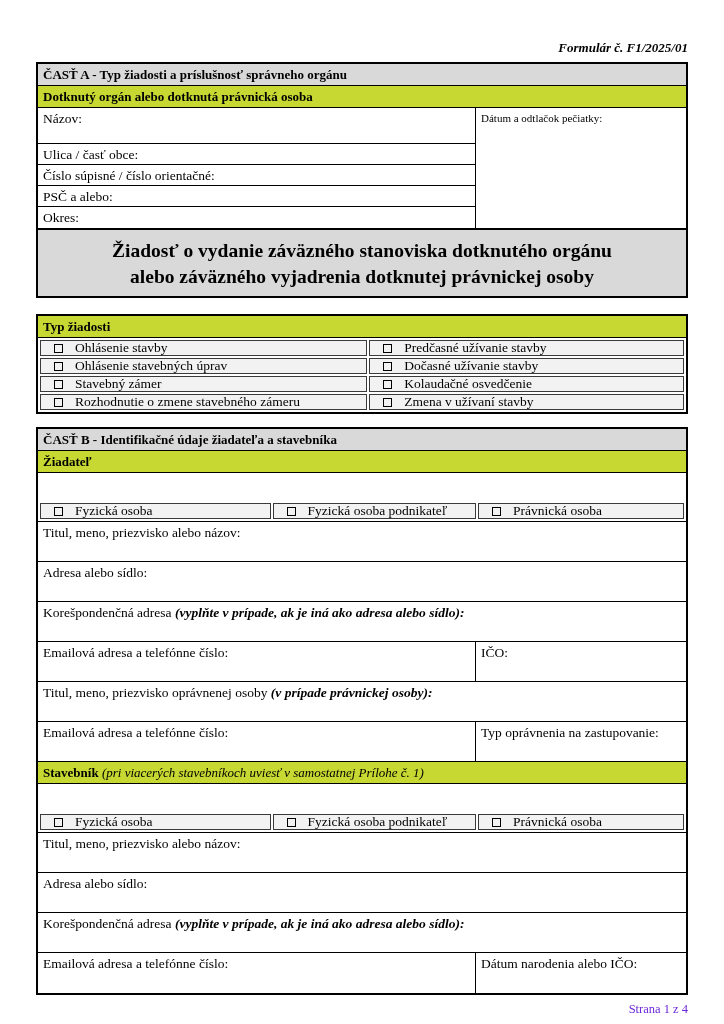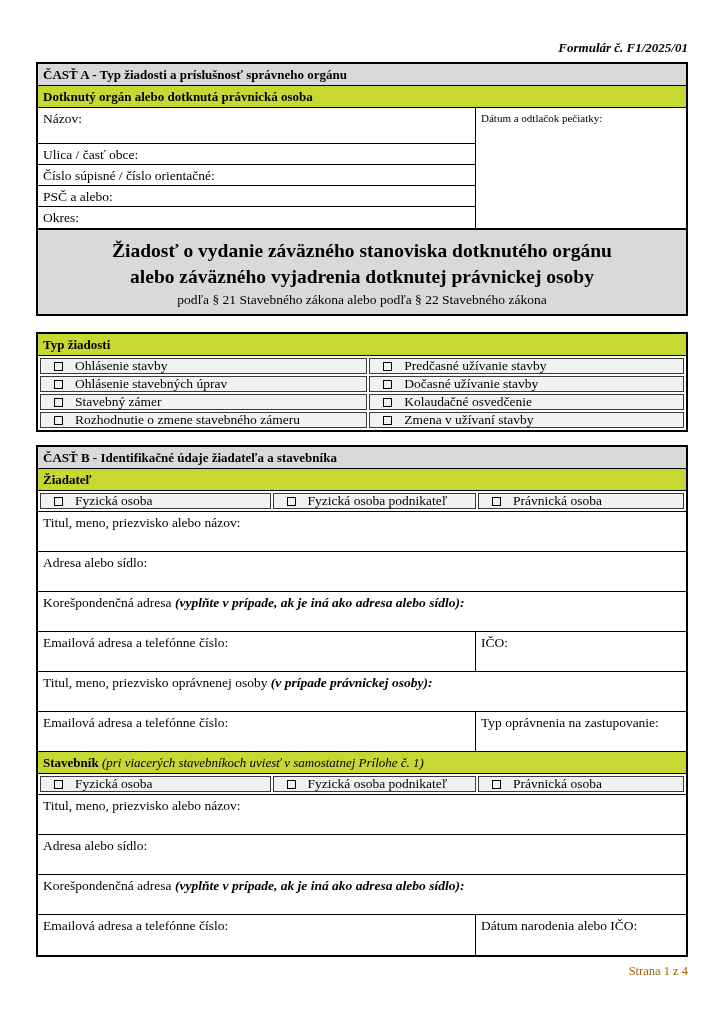--- a/index.html
+++ b/index.html
@@ -36,37 +36,37 @@
     margin-top: -2px; border: 2px solid #000; background: #d9d9d9;
     text-align: center; padding: 8px 6px 6px 6px;
   }
   .title-line { font-weight: bold; font-size: 19.5px; line-height: 26px; }
   .title-sub  { font-size: 13.5px; line-height: 17px; margin-top: 1px; }
 
   
   .sect-typ  { margin-top: 16px; }
   .sect-b    { margin-top: 13px; }
   .cb-grid  { display: grid; grid-template-columns: 50.8% auto; gap: 2px; padding: 2px; background: #fff; }
-  .cb-grid3 { display: grid; grid-template-columns: 35.8% 31.6% auto; gap: 2px; padding: 2px; background: #fff; border-bottom: 1px solid #000; }
+  .cb-grid3 { display: grid; grid-template-columns: 35.8% 31.6% auto; gap: 2px; padding: 2px; background: #fff; border-bottom: 1px solid #000; margin-top: 28px; }
   .cb-cell {
     background: #f2f2f2; border: 1px solid #3a3a3a; height: 16px;
     display: flex; align-items: center; padding: 0 4px 0 13px;
     font-size: 13.5px; overflow: hidden; white-space: nowrap;
   }
   .cb-box { width: 9px; height: 9px; border: 1.5px solid #000; margin-right: 12px; flex: none; background: transparent; }
 
   
   .fullrow { height: 40px; border-bottom: 1px solid #000; font-size: 13.5px; line-height: 17px; padding: 2px 5px; }
   .splitrow { display: flex; height: 40px; border-bottom: 1px solid #000; }
   .splitrow .sl { flex: 1; border-right: 1px solid #000; padding: 2px 5px; font-size: 13.5px; line-height: 17px; }
   .splitrow .sr { width: 210px; padding: 2px 5px; font-size: 13.5px; line-height: 17px; }
   .sect-b > :last-child { border-bottom: none; }
   .note { font-weight: bold; font-style: italic; }
 
-  .footer { text-align: right; font-size: 12.5px; color: #a16207; margin-top: 7px; }
+  .footer { text-align: right; font-size: 12.5px; color: #6d28d9; margin-top: 7px; }
 </style>
 </head>
 <body>
 
 <div class="page">
 
   <div class="form-no">Formulár č. F1/2025/01</div>
 
   <section class="tbl">
     <div class="row-hdr gray">ČASŤ A - Typ žiadosti a príslušnosť správneho orgánu</div>
@@ -91,21 +91,20 @@
       </div>
       <div class="pa-right">
         <span>Dátum a odtlačok pečiatky:</span>
       </div>
     </div>
   </section>
 
   <section class="title-block">
     <div class="title-line">Žiadosť o vydanie záväzného stanoviska dotknutého orgánu</div>
     <div class="title-line">alebo záväzného vyjadrenia dotknutej právnickej osoby</div>
-    <div class="title-sub">podľa § 21 Stavebného zákona alebo podľa § 22 Stavebného zákona</div>
   </section>
 
   <section class="tbl sect-typ">
     <div class="row-hdr green">Typ žiadosti</div>
     <div class="cb-grid">
       <div class="cb-cell">
         <span class="cb-box"></span>
         <span>Ohlásenie stavby</span>
       </div>
       <div class="cb-cell">

